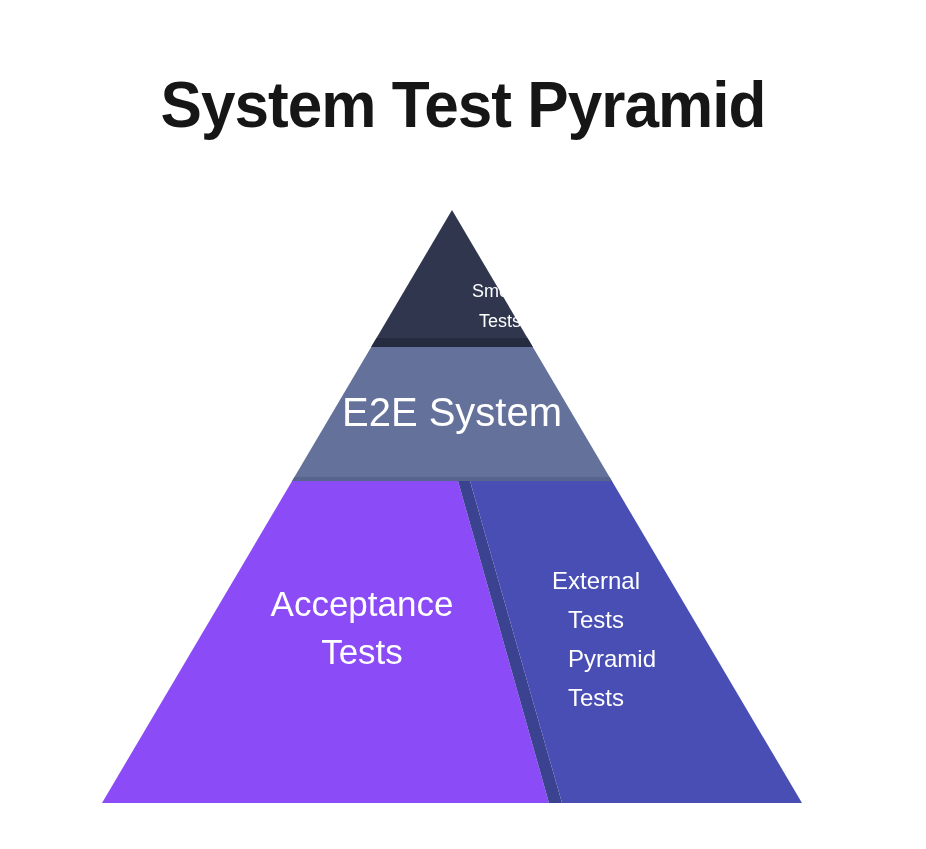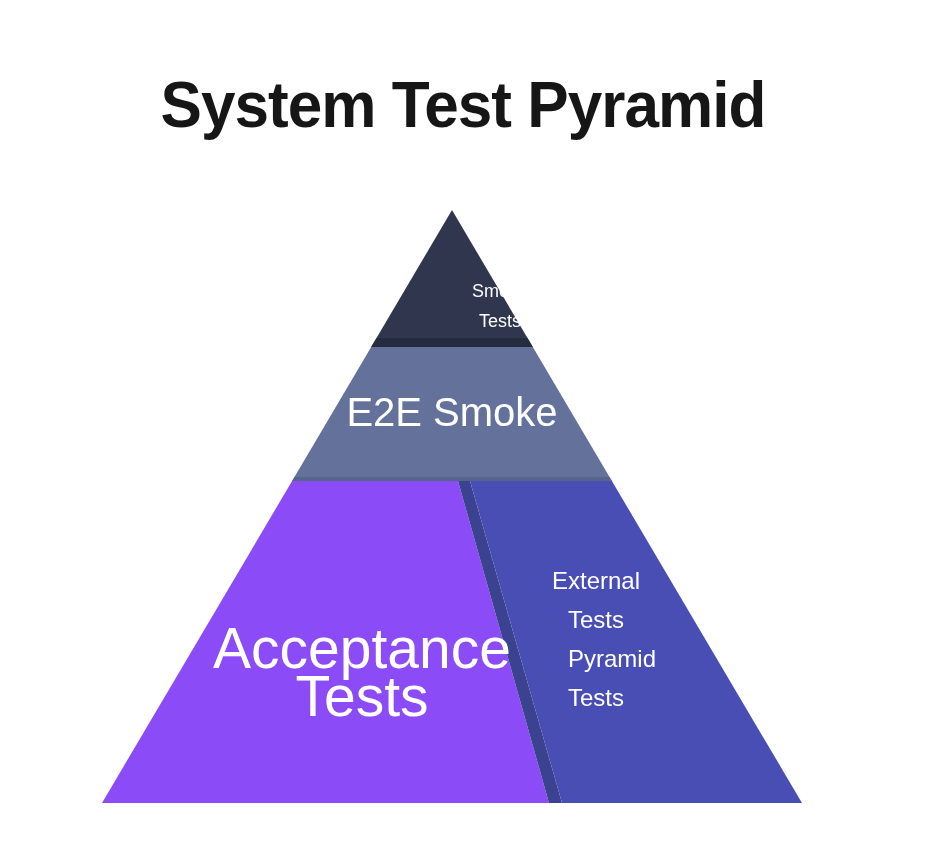--- a/index.html
+++ b/index.html
@@ -48,22 +48,22 @@
     margin-left: 48px;
   }
   .label-e2e {
     left: 452px;
     top: 390px;
     font-size: 40px;
     line-height: 44px;
   }
   .label-acceptance {
     left: 362px;
-    top: 624px;
-    font-size: 57px;
+    top: 580px;
+    font-size: 35px;
     line-height: 48px;
   }
   .label-external {
     left: 596px;
     top: 561px;
     font-size: 24px;
     line-height: 39px;
   }
   .label-external .line:nth-child(3) {
     transform: translateX(16px);
@@ -90,21 +90,21 @@
 
     <polygon points="470,481 611.9,481 802,803 562,803" fill="#484EB4"></polygon>
   </svg>
 
   <div class="layer-label label-smoke">
     <div class="line">Smoke</div>
     <div class="line">Tests</div>
   </div>
 
   <div class="layer-label label-e2e">
-    <div class="line">E2E Smoke</div>
+    <div class="line">E2E System</div>
   </div>
 
   <div class="layer-label label-acceptance">
     <div class="line">Acceptance</div>
     <div class="line">Tests</div>
   </div>
 
   <div class="layer-label label-external">
     <div class="line">External</div>
     <div class="line">Tests</div>

